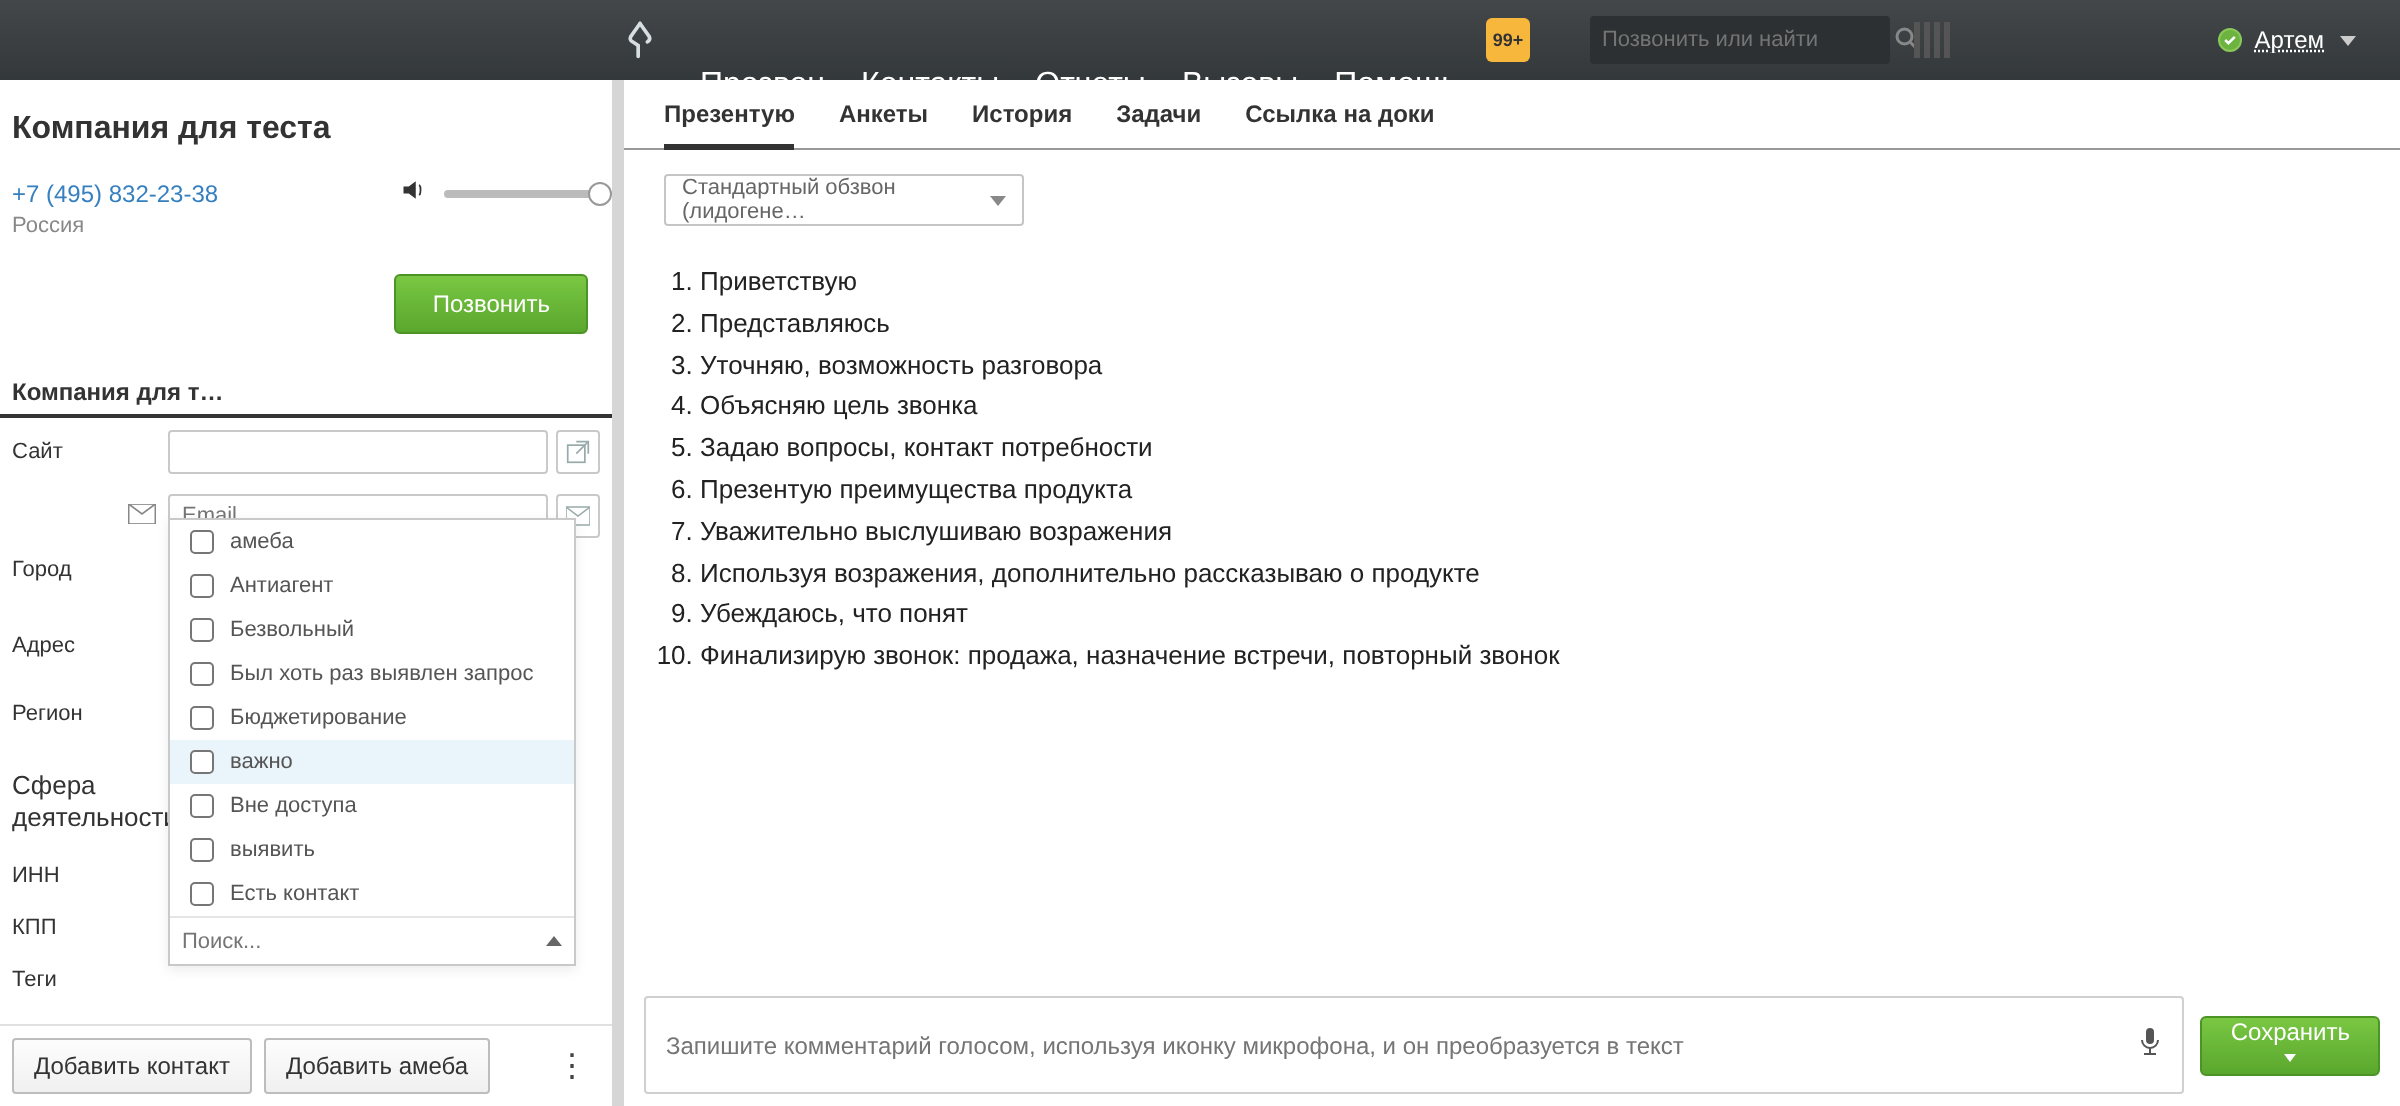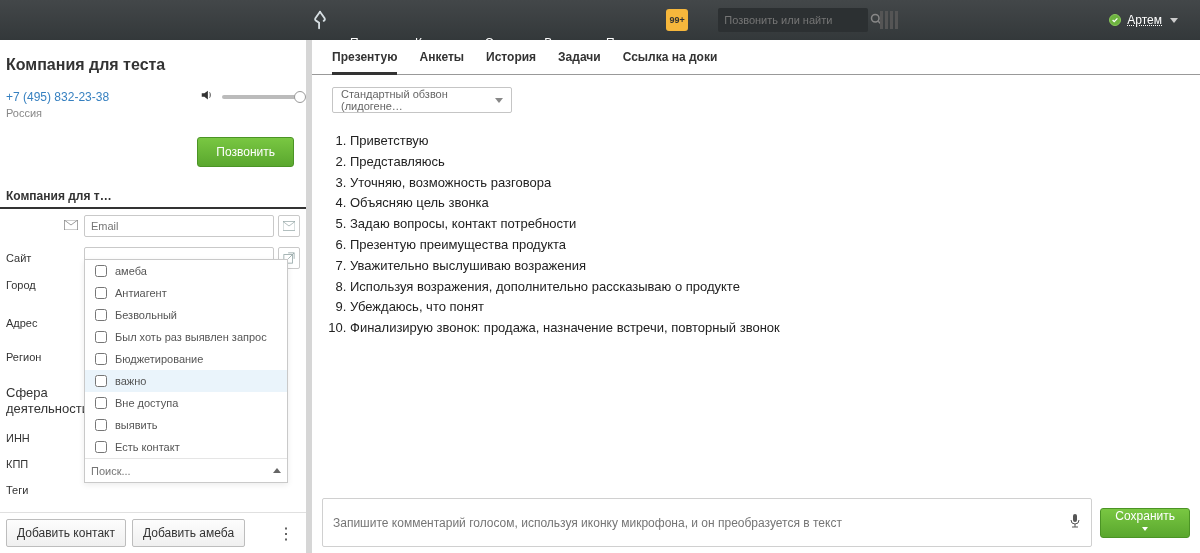--- a/index.html
+++ b/index.html
@@ -29,21 +29,21 @@
     height: 40px;
     display: flex;
     align-items: center;
     justify-content: center;
     margin-left: 300px;
   }
   .nav-links { display: flex; gap: 18px; margin-left: 10px; }
   .nav-links .nav-link {
     color: #fff;
     text-decoration: underline;
-    font-size: 12px;
+    font-size: 16px;
     cursor: pointer;
     margin-top: 45px;
   }
   .topbar .notif {
     margin-left: 14px;
     width: 22px; height: 22px;
     background: #f6b73c;
     border-radius: 3px;
     display: flex; align-items: center; justify-content: center;
     font-size: 9px; color: #333; font-weight: bold;
@@ -345,45 +345,45 @@
     <div class="call-btn-wrap">
       <button class="call-btn">Позвонить</button>
     </div>
 
     <div class="tab-strip">
       <span class="ltab">Компания для т…</span>
     </div>
 
     <div class="form-area">
       <div class="form-row">
-        <div class="lbl" style="text-align:right;padding-right:6px;">
-          <svg width="14" height="10" viewBox="0 0 16 12">
-              <rect x="0" y="0" width="16" height="12" stroke="#888" fill="none"></rect>
-              <path d="M0 0l8 6 8-6" stroke="#888" fill="none"></path>
-            </svg>
-        </div>
-        <div class="cell">
-          <input class="inp" placeholder="Email" style="">
-          <div class="icon-sq">
-            <svg width="12" height="10" viewBox="0 0 16 12">
-                <rect x="0" y="0" width="16" height="12" stroke="#9aa" fill="none"></rect>
-                <path d="M0 0l8 6 8-6" stroke="#9aa" fill="none"></path>
-              </svg>
-          </div>
-        </div>
-      </div>
-      <div class="form-row">
         <div class="lbl">Сайт</div>
         <div class="cell">
           <input class="inp" style="">
           <div class="icon-sq">
             <svg width="12" height="12" viewBox="0 0 14 14">
                 <rect x="1" y="3" width="10" height="10" stroke="#9aa" fill="none"></rect>
                 <path d="M6 1h7v7" stroke="#9aa" fill="none"></path>
                 <path d="M13 1L6 8" stroke="#9aa"></path>
+              </svg>
+          </div>
+        </div>
+      </div>
+      <div class="form-row">
+        <div class="lbl" style="text-align:right;padding-right:6px;">
+          <svg width="14" height="10" viewBox="0 0 16 12">
+              <rect x="0" y="0" width="16" height="12" stroke="#888" fill="none"></rect>
+              <path d="M0 0l8 6 8-6" stroke="#888" fill="none"></path>
+            </svg>
+        </div>
+        <div class="cell">
+          <input class="inp" placeholder="Email" style="">
+          <div class="icon-sq">
+            <svg width="12" height="10" viewBox="0 0 16 12">
+                <rect x="0" y="0" width="16" height="12" stroke="#9aa" fill="none"></rect>
+                <path d="M0 0l8 6 8-6" stroke="#9aa" fill="none"></path>
               </svg>
           </div>
         </div>
       </div>
       <div class="form-row">
           <div class="lbl">Город</div>
         </div>
       <div class="form-row" style="margin-top:26px;">
           <div class="lbl">Адрес</div>
         </div>

